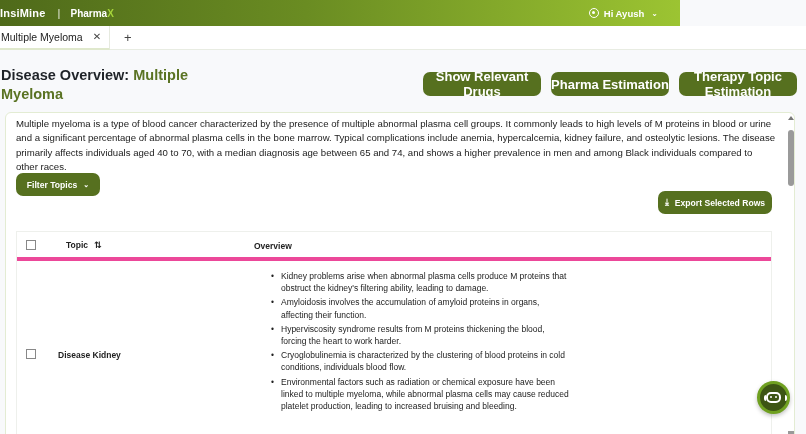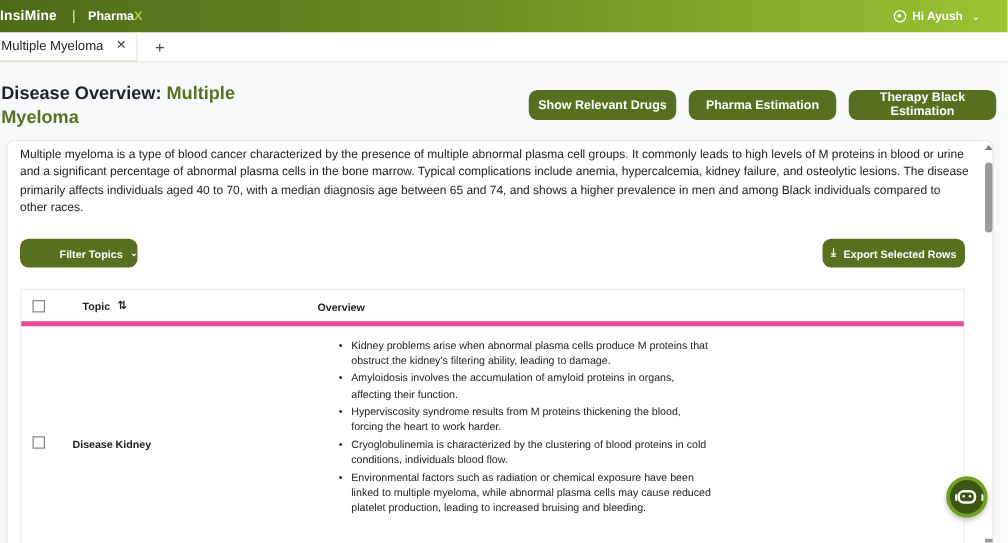--- a/index.html
+++ b/index.html
@@ -1,45 +1,45 @@
 <!DOCTYPE html>
 <html><head>
 <meta charset="utf-8">
 <style>
   * { box-sizing: border-box; margin: 0; padding: 0; }
   html, body { width: 806px; height: 434px; overflow: hidden; background: #f8f9fb; font-family: "Liberation Sans", "DejaVu Sans", sans-serif; color: #1f2328; }
-  .topbar { position: absolute; left: 0; top: 0; width: 806px; height: 26px; background: linear-gradient(90deg, #4f6a1a 0%, #6a8c22 45%, #9cc432 100%); display: flex; align-items: center; color: #fff; }
+  .topbar { position: absolute; left: 0; top: 0; width: 680px; height: 26px; background: linear-gradient(90deg, #4f6a1a 0%, #6a8c22 45%, #9cc432 100%); display: flex; align-items: center; color: #fff; }
   .brand { display: flex; align-items: center; padding-left: 0; font-size: 11px; }
   .brand-logo { font-weight: bold; font-size: 11px; letter-spacing: 0.2px; }
   .brand-sep { margin: 0 10px 0 12px; opacity: 0.85; font-size: 11px; }
   .brand-product { font-weight: bold; font-size: 10px; }
   .brand-product .x { color: #a6d43a; }
   .user { position: absolute; right: 22px; top: 0; height: 26px; display: flex; align-items: center; font-size: 9.5px; font-weight: bold; }
   .user-icon { width: 10px; height: 10px; border: 1.2px solid #fff; border-radius: 50%; margin-right: 5px; position: relative; }
   .user-icon::after { content: ""; position: absolute; left: 2.5px; top: 1.5px; width: 3px; height: 3px; border-radius: 50%; background: #fff; }
   .user-chev { margin-left: 7px; font-size: 8px; }
 
   .tabbar { position: absolute; left: 0; top: 26px; width: 806px; height: 24px; background: #fff; border-bottom: 1px solid #e8ece2; display: flex; align-items: center; }
   .tab { height: 24px; display: flex; align-items: center; padding: 0 8px 0 1px; font-size: 10.5px; color: #222; border-right: 1px solid #e6eadf; border-bottom: 2px solid #dfe8cc; }
   .tab-close { margin-left: 10px; font-size: 10px; color: #444; cursor: pointer; }
   .tab-add { margin-left: 14px; font-size: 13px; color: #444; cursor: pointer; }
 
   .title { position: absolute; left: 1px; top: 66px; width: 200px; font-size: 14.5px; font-weight: bold; line-height: 19px; color: #1f2328; }
   .title .accent { color: #5a7323; }
 
   .actions { position: absolute; top: 72px; left: 423px; display: flex; gap: 10px; }
-  .btn { background: #56701f; color: #fff; border: none; border-radius: 7px; font-size: 10px; font-weight: bold; height: 24px; display: flex; align-items: center; justify-content: center; font-family: "Liberation Sans", sans-serif; cursor: pointer; }
+  .btn { background: #56701f; color: #fff; border: none; border-radius: 7px; font-size: 13px; font-weight: bold; height: 24px; display: flex; align-items: center; justify-content: center; font-family: "Liberation Sans", sans-serif; cursor: pointer; }
   .btn-drugs { width: 118px; }
   .btn-market { width: 118px; }
   .btn-therapy { width: 118px; }
 
   .panel { position: absolute; left: 5px; top: 112px; width: 790px; height: 330px; background: #fff; border: 1px solid #e3ecd3; border-radius: 6px; }
   .desc { position: absolute; left: 10px; top: 4px; width: 760px; font-size: 9.6px; line-height: 14.4px; color: #222; }
 
-  .filter-btn { position: absolute; left: 10px; top: 78px; width: 94px; height: 23px; font-size: 8.6px; justify-content: flex-end; }
+  .filter-btn { position: absolute; left: 10px; top: 60px; width: 84px; height: 23px; font-size: 8.6px; }
   .filter-btn .chev { margin-left: 6px; font-size: 7px; }
   .export-btn { position: absolute; left: 652px; top: 78px; width: 114px; height: 23px; font-size: 8.6px; }
   .export-btn .dl { margin-right: 6px; font-size: 9px; }
 
   .table { position: absolute; left: 10px; top: 118px; width: 756px; height: 215px; border: 1px solid #eef0ec; border-bottom: none; }
   .thead { height: 29px; display: flex; align-items: center; border-bottom: 4px solid #ec4899; font-size: 8.5px; font-weight: bold; color: #222; }
   .cb { width: 10px; height: 10px; border: 1px solid #888; background: #fff; }
   .th-cb { margin-left: 9px; }
   .th-topic { margin-left: 30px; display: flex; align-items: center; }
   .sort-icon { margin-left: 6px; font-size: 9px; }
@@ -86,21 +86,21 @@
   <span class="tab-add">+</span>
 </div>
 
 <div class="title">
   <span>Disease Overview: </span><span class="accent">Multiple Myeloma</span>
 </div>
 
 <div class="actions">
   <button class="btn btn-drugs">Show Relevant Drugs</button>
   <button class="btn btn-market">Pharma Estimation</button>
-  <button class="btn btn-therapy">Therapy Black Estimation</button>
+  <button class="btn btn-therapy">Therapy Topic Estimation</button>
 </div>
 
 <div class="panel">
   <p class="desc">Multiple myeloma is a type of blood cancer characterized by the presence of multiple abnormal plasma cell groups. It commonly leads to high levels of M proteins in blood or urine and a significant percentage of abnormal plasma cells in the bone marrow. Typical complications include anemia, hypercalcemia, kidney failure, and osteolytic lesions. The disease primarily affects individuals aged 40 to 70, with a median diagnosis age between 65 and 74, and shows a higher prevalence in men and among Black individuals compared to other races.</p>
 
   <button class="btn filter-btn">
     <span>Filter Topics</span>
     <span class="chev">⌄</span>
   </button>
 

